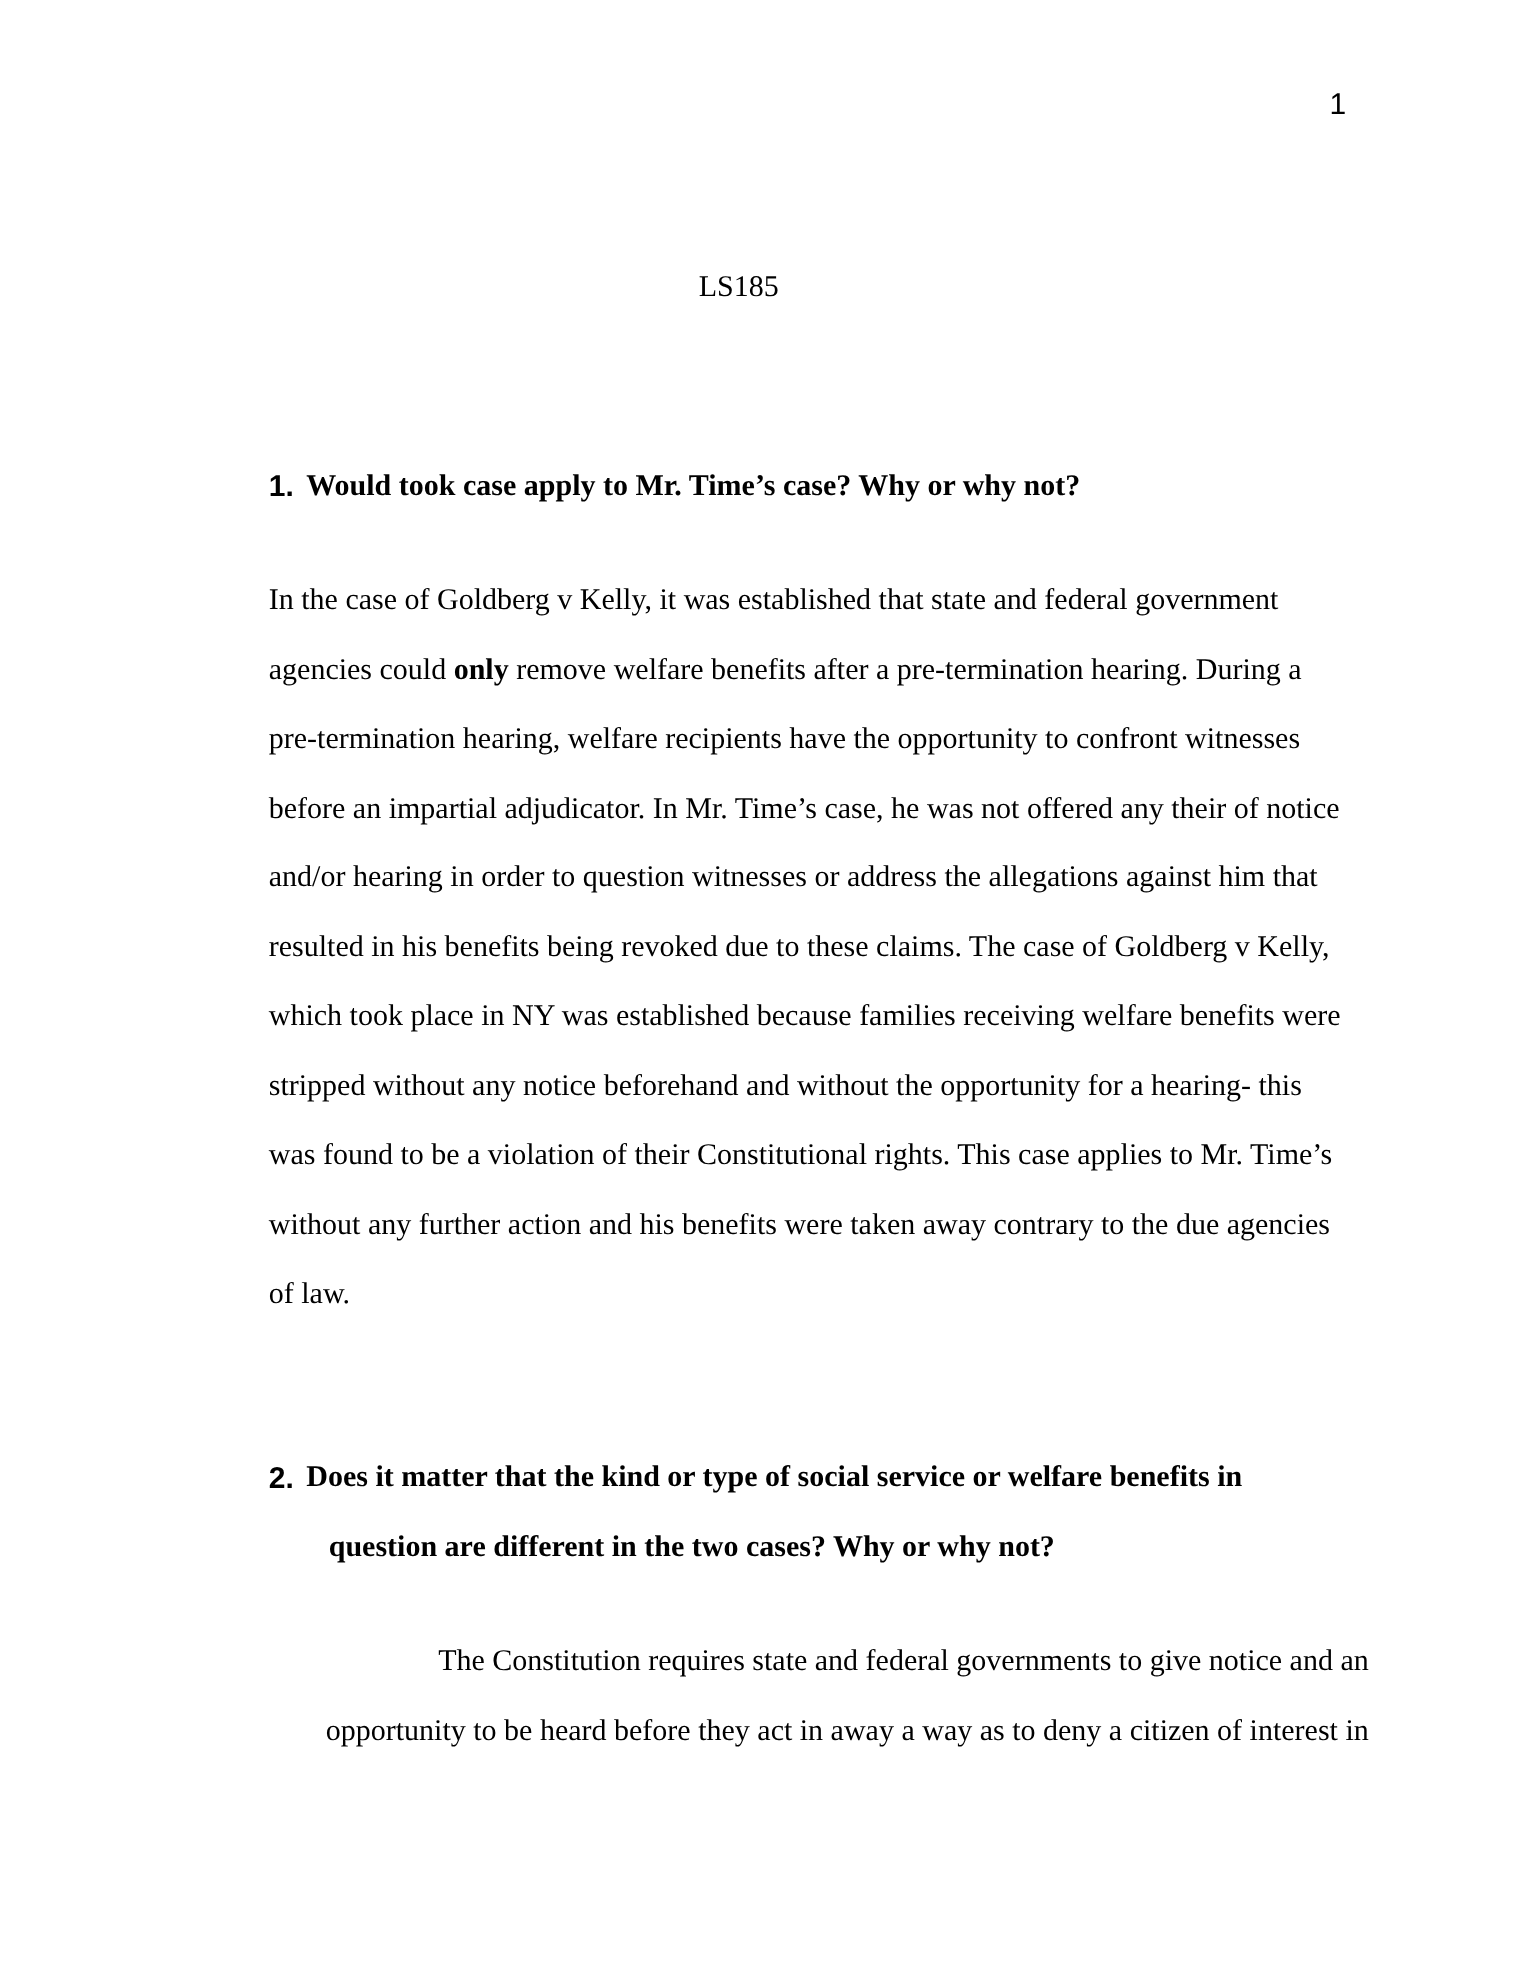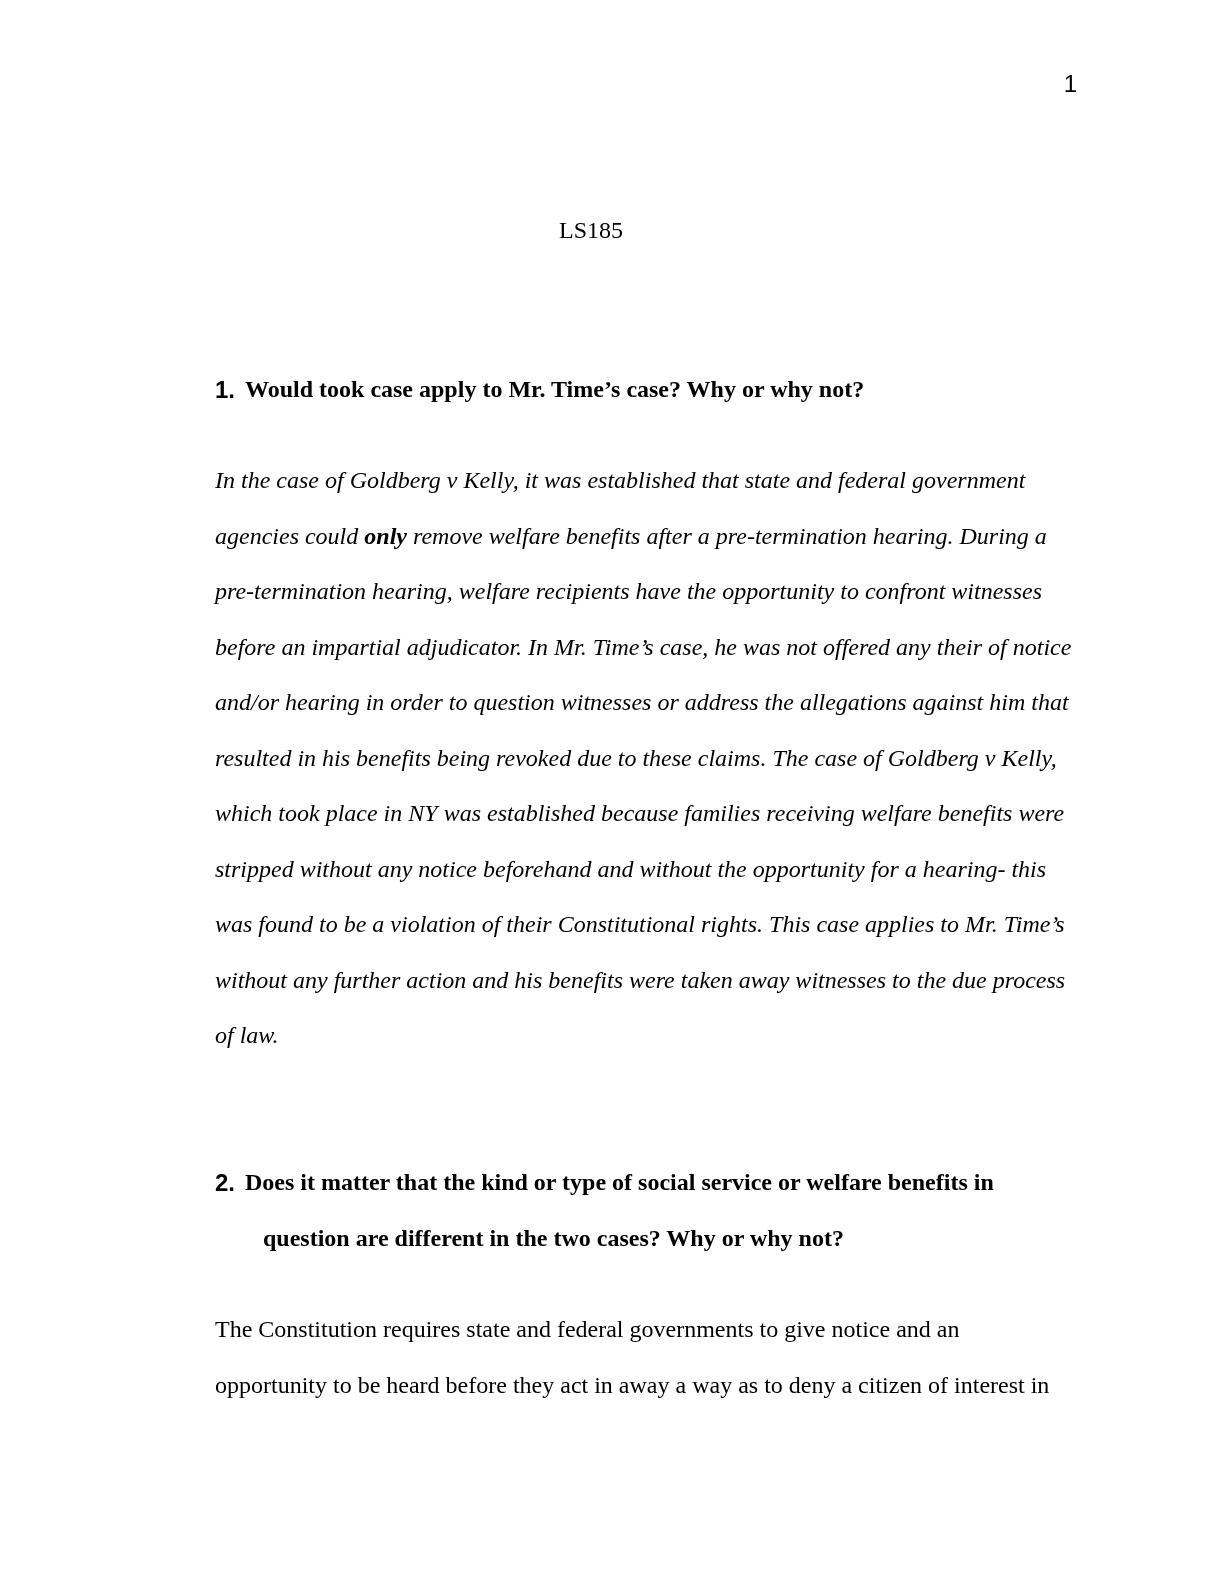--- a/index.html
+++ b/index.html
@@ -49,22 +49,22 @@
     flex: 0 0 30px;
     width: 30px;
     font-family: "Liberation Sans", "DejaVu Sans", sans-serif;
   }
   .answer {
     position: absolute;
     left: 215px;
     width: 880px;
     line-height: 55.5px;
   }
-  .a1 { top: 453px; font-style: italic; }
-  .a2 { top: 1302px; }
+  .a1 { top: 453px; }
+  .a2 { top: 1302px; text-align: right; }
   .line {
     white-space: nowrap;
     height: 55.5px;
   }
   .b { font-weight: bold; }
 </style>
 </head>
 <body>
 
 <div class="page">
@@ -81,21 +81,21 @@
   <div class="answer a1">
     <div class="line">In the case of Goldberg v Kelly, it was established that state and federal government</div>
     <div class="line"><span>agencies could </span><span class="b">only</span><span> remove welfare benefits after a pre-termination hearing. During a</span></div>
     <div class="line">pre-termination hearing, welfare recipients have the opportunity to confront witnesses</div>
     <div class="line">before an impartial adjudicator. In Mr. Time’s case, he was not offered any their of notice</div>
     <div class="line">and/or hearing in order to question witnesses or address the allegations against him that</div>
     <div class="line">resulted in his benefits being revoked due to these claims. The case of Goldberg v Kelly,</div>
     <div class="line">which took place in NY was established because families receiving welfare benefits were</div>
     <div class="line">stripped without any notice beforehand and without the opportunity for a hearing- this</div>
     <div class="line">was found to be a violation of their Constitutional rights. This case applies to Mr. Time’s</div>
-    <div class="line">without any further action and his benefits were taken away witnesses to the due process</div>
+    <div class="line">without any further action and his benefits were taken away contrary to the due agencies</div>
     <div class="line">of law.</div>
   </div>
 
   <div class="question q2">
     <span class="q-num">2.</span>
     <span class="q-text">
       <span class="line" style="display:block;">Does it matter that the kind or type of social service or welfare benefits in</span>
       <span class="line" style="display:block;margin-left:18px;">question are different in the two cases? Why or why not?</span>
     </span>
   </div>

